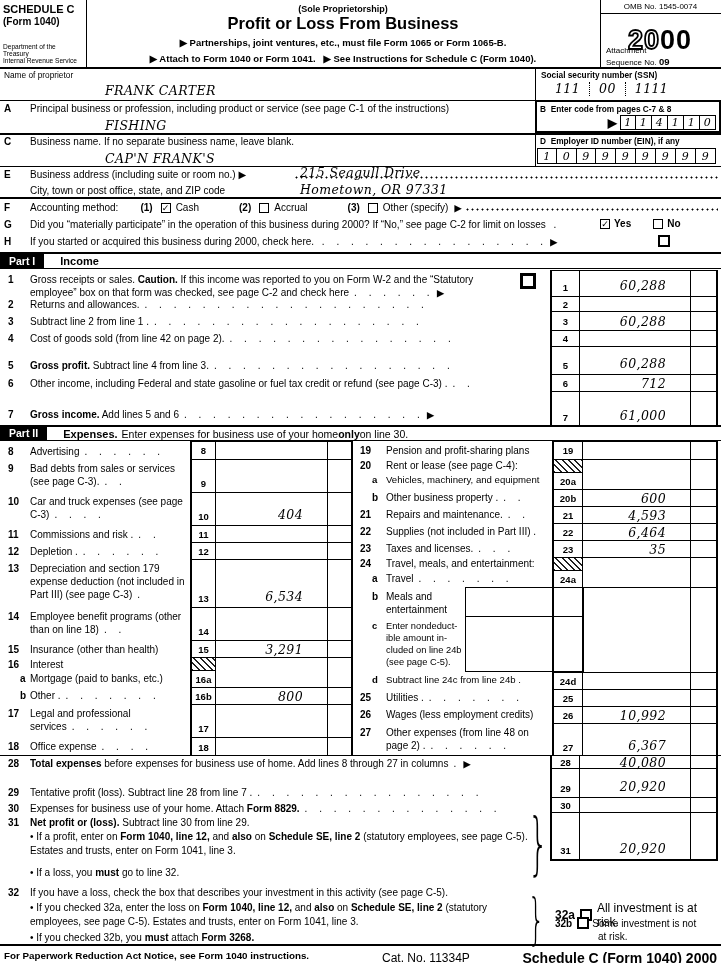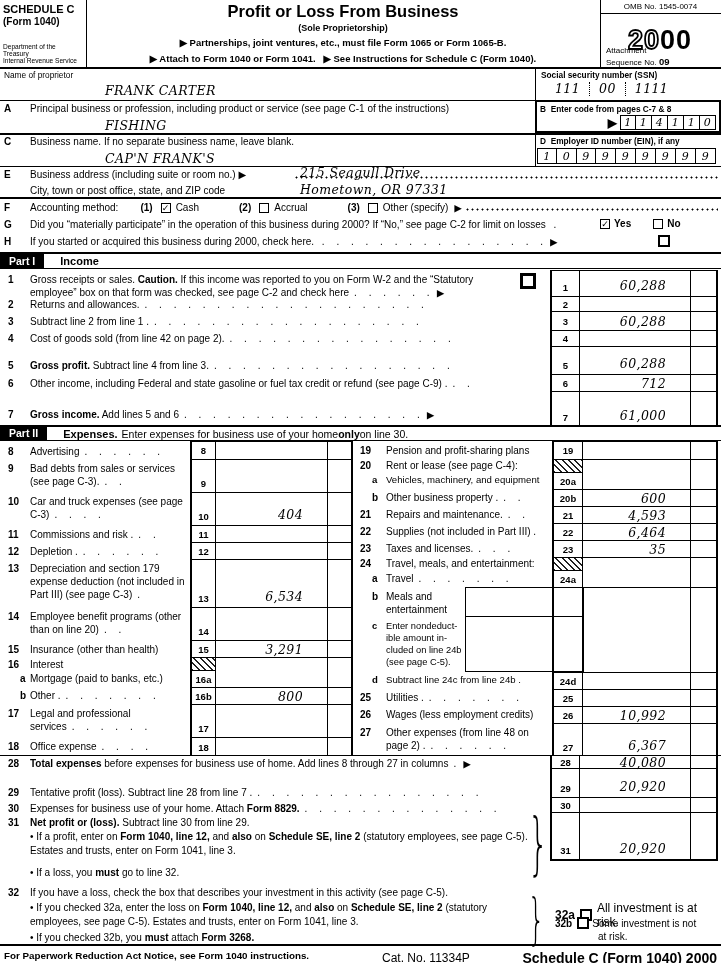--- a/index.html
+++ b/index.html
@@ -62,22 +62,22 @@
 <div class="page">
 
   <div class="abs" style="left:3px;top:3px;width:80px">
     <div class="b" style="font-size:11px">SCHEDULE C</div>
     <div class="b" style="font-size:10px;margin-top:1px">(Form 1040)</div>
     <div style="font-size:6.6px;margin-top:16px">Department of the Treasury</div>
     <div style="font-size:6.6px">Internal Revenue Service</div>
   </div>
   <div class="vline" style="left:86px;top:0;height:68px"></div>
   <div class="abs" style="left:86px;top:2px;width:514px;text-align:center">
+    <div class="b" style="font-size:9px;margin-top:2px">(Sole Proprietorship)</div>
     <div class="b" style="font-size:16.5px">Profit or Loss From Business</div>
-    <div class="b" style="font-size:9px;margin-top:2px">(Sole Proprietorship)</div>
     <div class="b" style="font-size:9.5px;margin-top:4px">▶ Partnerships, joint ventures, etc., must file Form 1065 or Form 1065-B.</div>
     <div class="b" style="font-size:9.5px;margin-top:5px"><span>▶ Attach to Form 1040 or Form 1041.</span>&nbsp;&nbsp;&nbsp;<span>▶ See Instructions for Schedule C (Form 1040).</span></div>
   </div>
   <div class="vline" style="left:600px;top:0;height:68px"></div>
   <div class="abs" style="left:600px;top:2px;width:121px;text-align:center;font-size:8px">OMB No. 1545-0074</div>
   <div class="hline" style="top:13px;left:600px;width:121px;height:1px"></div>
   <div class="abs year" style="left:628px;top:27px"><span class="y-out">20</span><span>00</span></div>
   <div class="abs" style="left:606px;top:46px;font-size:8px;line-height:1.2">
     <span>Attachment</span><br>
     <span>Sequence No.</span> <b style="font-size:9.5px">09</b>
@@ -216,21 +216,21 @@
   <div class="lab" style="left:8px;top:315px;width:512px">
     <b class="n">3</b><span>Subtract line 2 from line 1 .</span><span class="dt">. . . . . . . . . . . . . . . . . . .</span>
   </div>
   <div class="lab" style="left:8px;top:332px;width:512px">
     <b class="n">4</b><span>Cost of goods sold (from line 42 on page 2).</span><span class="dt">. . . . . . . . . . . . . . . .</span>
   </div>
   <div class="lab" style="left:8px;top:359px;width:512px">
     <b class="n">5</b><b>Gross profit.</b><span> Subtract line 4 from line 3.</span><span class="dt">. . . . . . . . . . . . . . . . .</span>
   </div>
   <div class="lab" style="left:8px;top:377px;width:512px">
-    <b class="n">6</b><span>Other income, including Federal and state gasoline or fuel tax credit or refund (see page C-9) .</span><span class="dt">. .</span>
+    <b class="n">6</b><span>Other income, including Federal and state gasoline or fuel tax credit or refund (see page C-3) .</span><span class="dt">. .</span>
   </div>
   <div class="lab" style="left:8px;top:408px;width:512px">
     <b class="n">7</b><b>Gross income.</b><span> Add lines 5 and 6</span><span class="dt">. . . . . . . . . . . . . . . . .</span> <span class="arr b">▶</span>
   </div>
 
   <div class="vtable t1" style="left:550px;top:270px;width:168px">
     <div class="vrow tall" style="height:26px">
       <div class="vnum">1</div>
       <div class="vamt">
           <span class="hw">60,288</span>
@@ -288,21 +288,21 @@
       <b>only</b>
       <span> on line 30.</span>
   </div>
 
   <div class="lab" style="left:8px;top:445px;width:178px"><b class="n">8</b><span>Advertising</span><span class="dt">. . . . . .</span></div>
   <div class="lab" style="left:8px;top:462px;width:178px"><b class="n">9</b><span>Bad debts from sales or services (see page C-3).</span><span class="dt">. .</span></div>
   <div class="lab" style="left:8px;top:495px;width:178px"><b class="n">10</b><span>Car and truck expenses (see page C-3)</span><span class="dt">. . . .</span></div>
   <div class="lab" style="left:8px;top:528px;width:178px"><b class="n">11</b><span>Commissions and risk .</span><span class="dt">. .</span></div>
   <div class="lab" style="left:8px;top:545px;width:178px"><b class="n">12</b><span>Depletion .</span><span class="dt">. . . . . .</span></div>
   <div class="lab" style="left:8px;top:562px;width:178px"><b class="n">13</b><span>Depreciation and section 179 expense deduction (not included in Part III) (see page C-3)</span><span class="dt">.</span></div>
-  <div class="lab" style="left:8px;top:610px;width:178px"><b class="n">14</b><span>Employee benefit programs (other than on line 20)</span><span class="dt">. .</span></div>
+  <div class="lab" style="left:8px;top:610px;width:178px"><b class="n">14</b><span>Employee benefit programs (other than on line 18)</span><span class="dt">. .</span></div>
   <div class="lab" style="left:8px;top:643px;width:178px"><b class="n">15</b><span>Insurance (other than health)</span></div>
   <div class="lab" style="left:8px;top:658px;width:178px"><b class="n">16</b><span>Interest</span></div>
   <div class="lab" style="left:8px;top:672px;width:178px"><b class="n s">a</b><span>Mortgage (paid to banks, etc.)</span></div>
   <div class="lab" style="left:8px;top:689px;width:178px"><b class="n s">b</b><span>Other .</span><span class="dt">. . . . . . .</span></div>
   <div class="lab" style="left:8px;top:707px;width:178px"><b class="n">17</b><span>Legal and professional services</span><span class="dt">. . . . . .</span></div>
   <div class="lab" style="left:8px;top:740px;width:178px"><b class="n">18</b><span>Office expense</span><span class="dt">. . . .</span></div>
 
   <div class="vtable t2" style="left:190px;top:441px;width:163px">
     <div class="vrow" style="height:18px">
         <div class="vnum">8</div>

